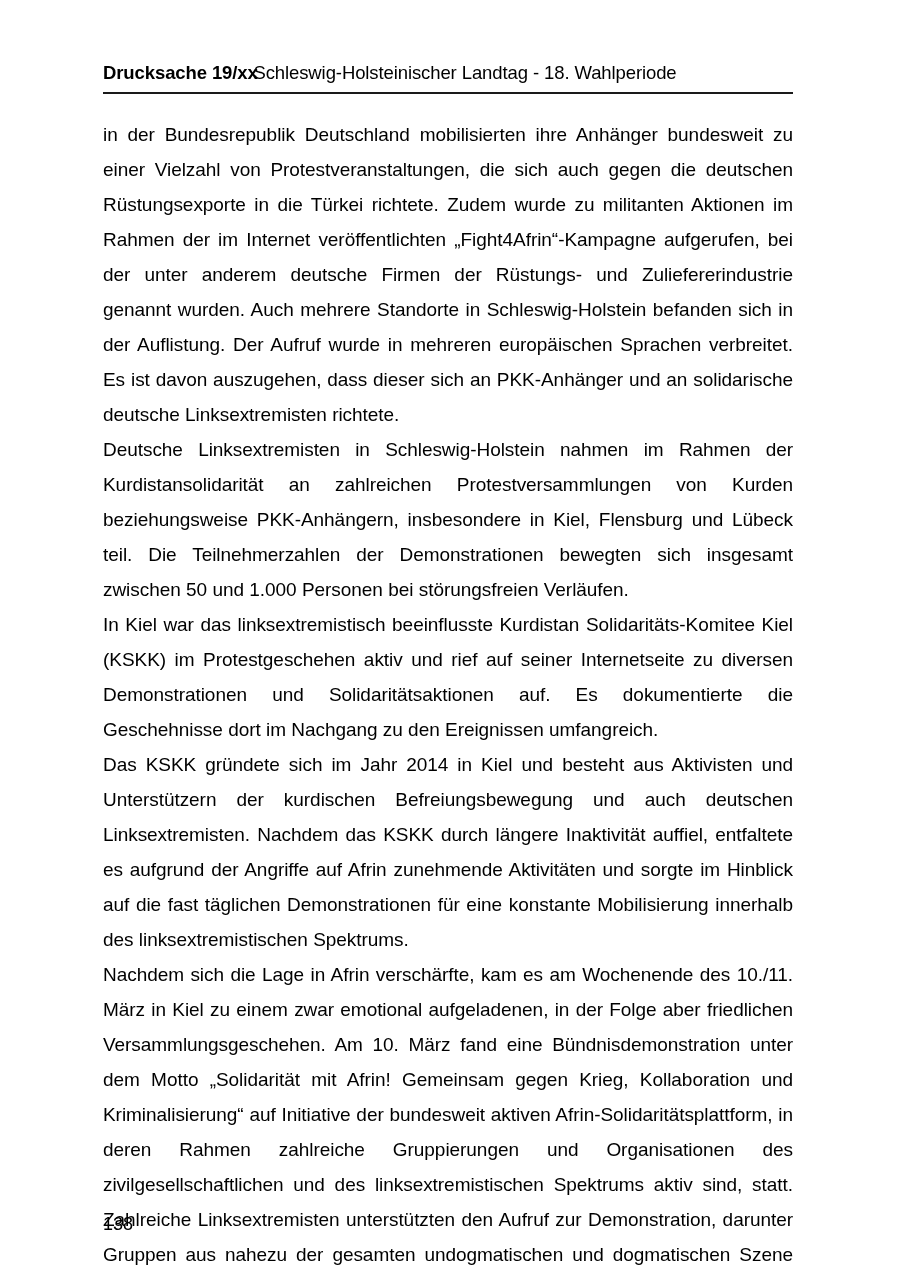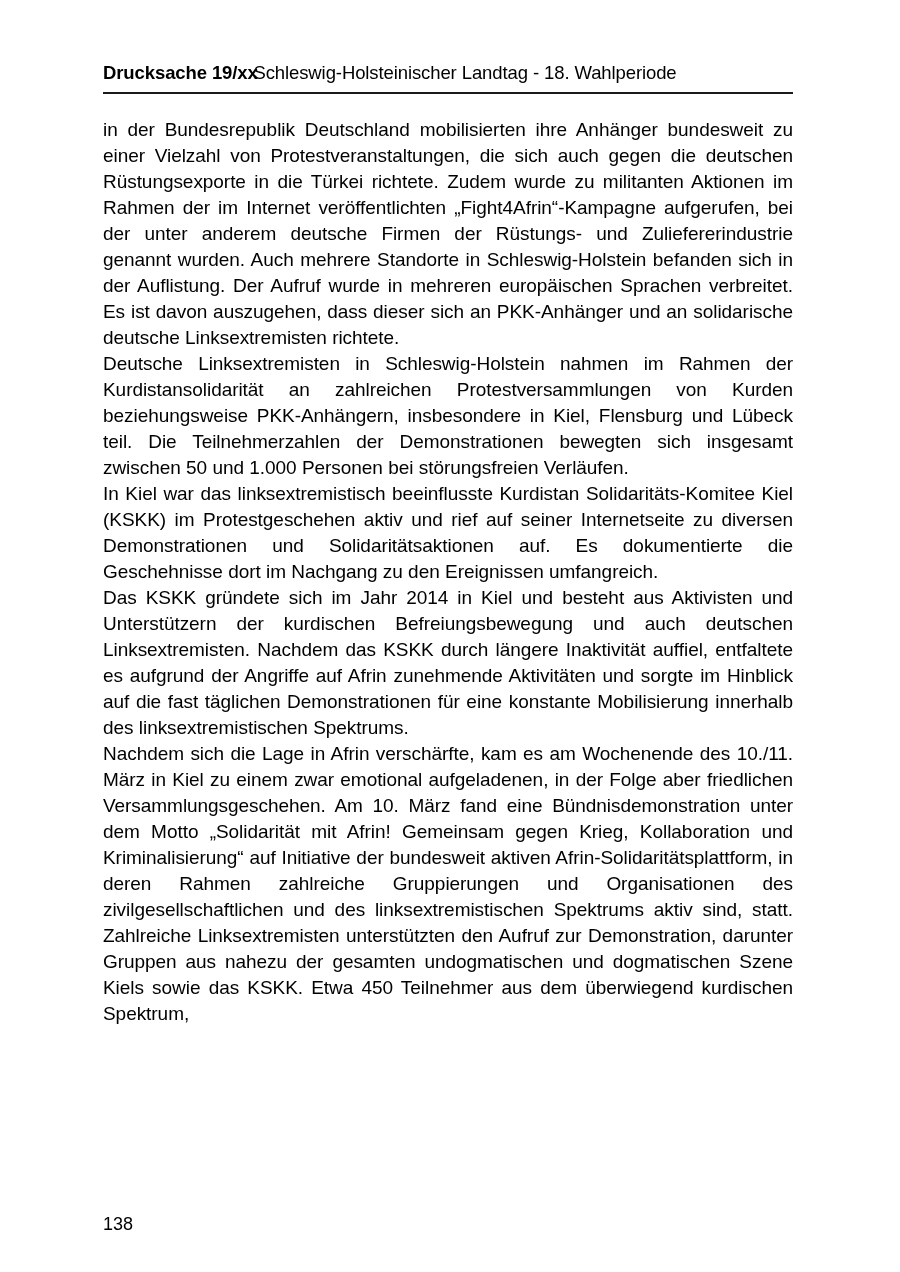--- a/index.html
+++ b/index.html
@@ -80,21 +80,21 @@
     position: absolute;
     top: 102px;
     left: 103px;
     width: 690px;
   }
 
   .body-paragraph {
     margin: 0;
     padding: 0;
     font-size: 19px;
-    line-height: 26px;
+    line-height: 35px;
     text-align: justify;
     text-justify: inter-word;
     word-spacing: 0.1px;
     letter-spacing: -0.05px;
     hyphens: none;
     -webkit-hyphens: none;
   }
 
   
   .page-footer {

